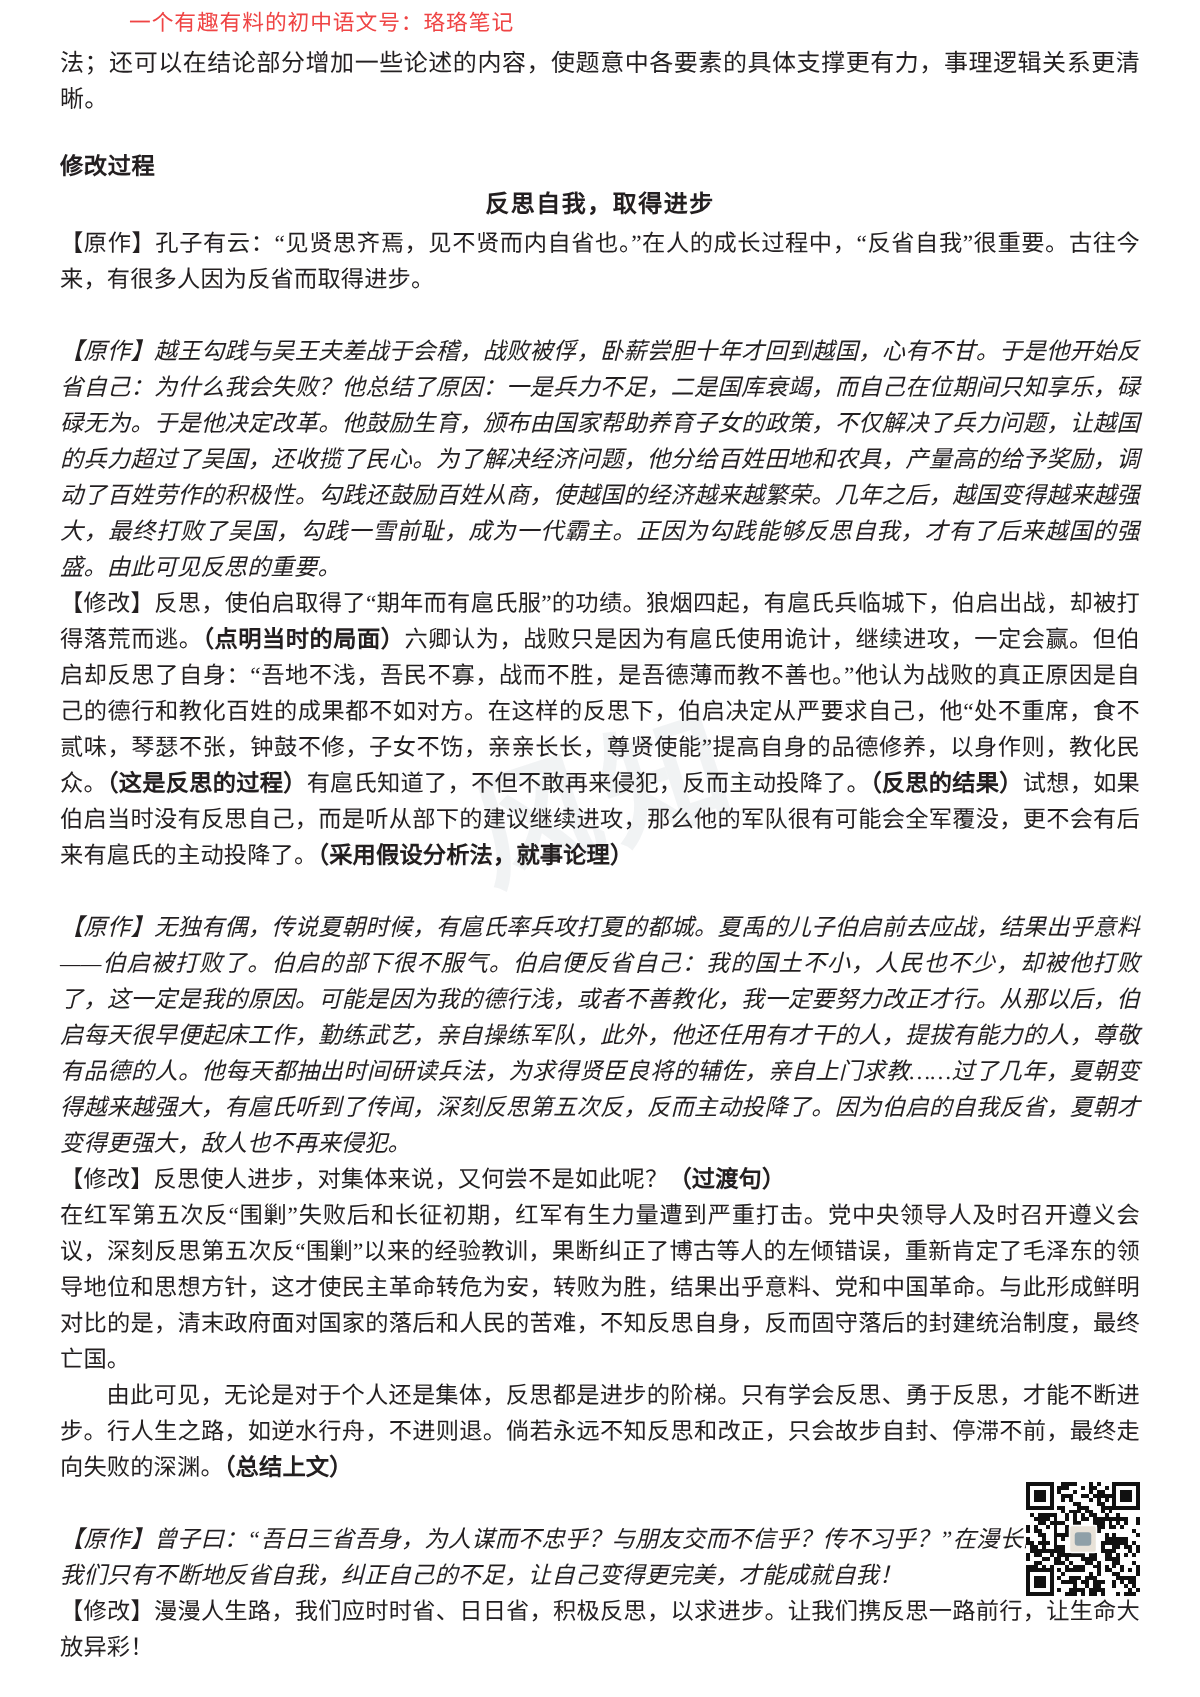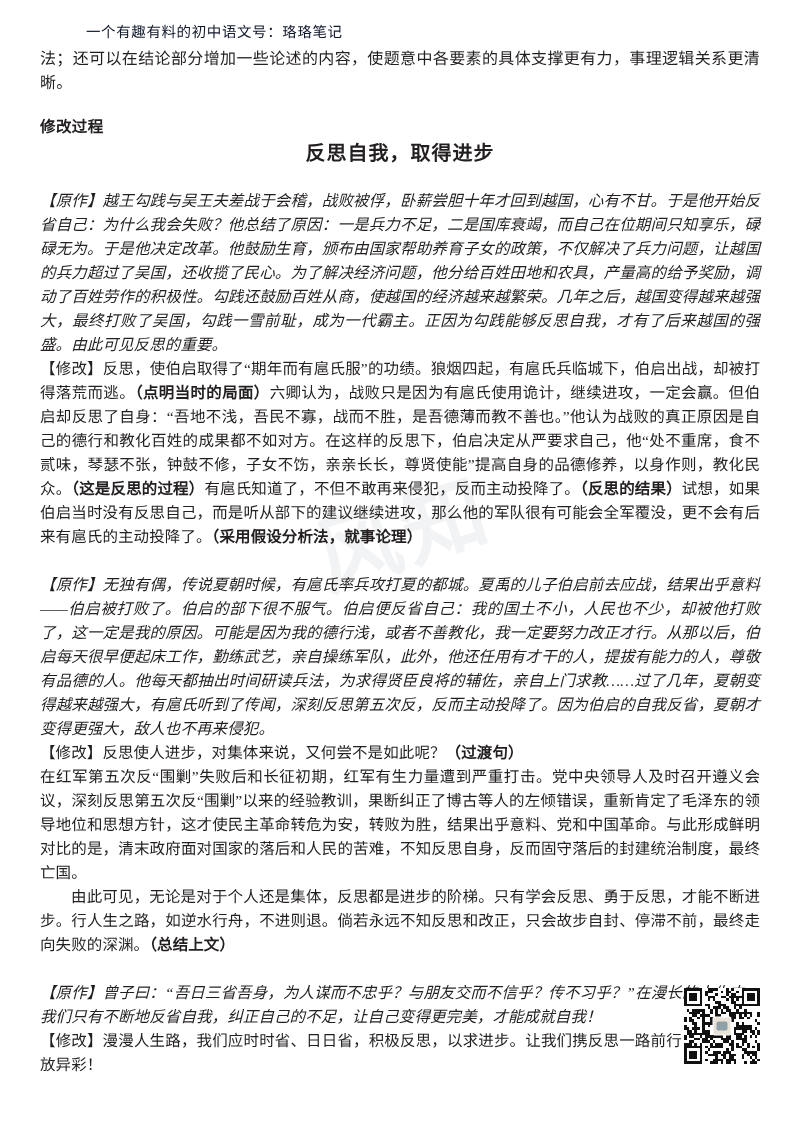--- a/index.html
+++ b/index.html
@@ -40,53 +40,53 @@
     color: #6b7a8a;
     letter-spacing: 6px;
     white-space: nowrap;
     line-height: 1.05;
   }
 
   .layer { position: relative; z-index: 1; }
 
   
   .doc-header {
-    padding-top: 22px;
+    padding-top: 6px;
     padding-left: 46px;
     font-size: 14.5px;
     line-height: 20px;
     letter-spacing: 0.6px;
-    color: #0f172a;
+    color: #ef4444;
   }
 
   
   .top-line {
     margin-top: 5px;
     font-size: 16px;
     line-height: 24px;
     letter-spacing: 0.15px;
     text-align: justify;
   }
 
   
   .section-heading {
-    font-family: Liberation Mono, monospace;
+    font-family: Liberation Sans, sans-serif;
     font-weight: 700;
     font-size: 15.5px;
     line-height: 22px;
     margin-top: 22px;
     margin-bottom: 0;
     letter-spacing: 0.4px;
   }
 
   
   .essay-title {
     font-family: "Liberation Sans", "DejaVu Sans", sans-serif;
     font-weight: 700;
-    font-size: 20px;
+    font-size: 16px;
     line-height: 24px;
     text-align: center;
     letter-spacing: 1px;
     margin: 2px 0 2px 0;
   }
 
   
   p.body {
     margin: 0;
     font-size: 15.5px;
@@ -144,20 +144,21 @@
   <div class="layer">
 
     <div class="doc-header">一个有趣有料的初中语文号：珞珞笔记</div>
 
     <div class="top-line">法；还可以在结论部分增加一些论述的内容，使题意中各要素的具体支撑更有力，事理逻辑关系更清晰。</div>
 
     <div class="section-heading">修改过程</div>
 
     <div class="essay-title">反思自我，取得进步</div>
 
+    <p class="body">【原作】孔子有云：“见贤思齐焉，见不贤而内自省也。”在人的成长过程中，“反省自我”很重要。古往今来，有很多人因为反省而取得进步。</p>
 
     <p class="body gap">【原作】越王勾践与吴王夫差战于会稽，战败被俘，卧薪尝胆十年才回到越国，心有不甘。于是他开始反省自己：为什么我会失败？他总结了原因：一是兵力不足，二是国库衰竭，而自己在位期间只知享乐，碌碌无为。于是他决定改革。他鼓励生育，颁布由国家帮助养育子女的政策，不仅解决了兵力问题，让越国的兵力超过了吴国，还收揽了民心。为了解决经济问题，他分给百姓田地和农具，产量高的给予奖励，调动了百姓劳作的积极性。勾践还鼓励百姓从商，使越国的经济越来越繁荣。几年之后，越国变得越来越强大，最终打败了吴国，勾践一雪前耻，成为一代霸主。正因为勾践能够反思自我，才有了后来越国的强盛。由此可见反思的重要。</p>
     <p class="body"><span>【修改】反思，使伯启取得了“期年而有扈氏服”的功绩。狼烟四起，有扈氏兵临城下，伯启出战，却被打得落荒而逃。</span><span class="anno">（点明当时的局面）</span><span>六卿认为，战败只是因为有扈氏使用诡计，继续进攻，一定会赢。但伯启却反思了自身：“吾地不浅，吾民不寡，战而不胜，是吾德薄而教不善也。”他认为战败的真正原因是自己的德行和教化百姓的成果都不如对方。在这样的反思下，伯启决定从严要求自己，他“处不重席，食不贰味，琴瑟不张，钟鼓不修，子女不饬，亲亲长长，尊贤使能”提高自身的品德修养，以身作则，教化民众。</span><span class="anno">（这是反思的过程）</span><span>有扈氏知道了，不但不敢再来侵犯，反而主动投降了。</span><span class="anno">（反思的结果）</span><span>试想，如果伯启当时没有反思自己，而是听从部下的建议继续进攻，那么他的军队很有可能会全军覆没，更不会有后来有扈氏的主动投降了。</span><span class="anno">（采用假设分析法，就事论理）</span></p>
 
     <p class="body gap">【原作】无独有偶，传说夏朝时候，有扈氏率兵攻打夏的都城。夏禹的儿子伯启前去应战，结果出乎意料——伯启被打败了。伯启的部下很不服气。伯启便反省自己：我的国土不小，人民也不少，却被他打败了，这一定是我的原因。可能是因为我的德行浅，或者不善教化，我一定要努力改正才行。从那以后，伯启每天很早便起床工作，勤练武艺，亲自操练军队，此外，他还任用有才干的人，提拔有能力的人，尊敬有品德的人。他每天都抽出时间研读兵法，为求得贤臣良将的辅佐，亲自上门求教……过了几年，夏朝变得越来越强大，有扈氏听到了传闻，深刻反思第五次反，反而主动投降了。因为伯启的自我反省，夏朝才变得更强大，敌人也不再来侵犯。</p>
     <p class="body"><span>【修改】反思使人进步，对集体来说，又何尝不是如此呢？</span><span class="anno">（过渡句）</span></p>
     <p class="body">在红军第五次反“围剿”失败后和长征初期，红军有生力量遭到严重打击。党中央领导人及时召开遵义会议，深刻反思第五次反“围剿”以来的经验教训，果断纠正了博古等人的左倾错误，重新肯定了毛泽东的领导地位和思想方针，这才使民主革命转危为安，转败为胜，结果出乎意料、党和中国革命。与此形成鲜明对比的是，清末政府面对国家的落后和人民的苦难，不知反思自身，反而固守落后的封建统治制度，最终亡国。</p>
     <p class="body indent"><span>由此可见，无论是对于个人还是集体，反思都是进步的阶梯。只有学会反思、勇于反思，才能不断进步。行人生之路，如逆水行舟，不进则退。倘若永远不知反思和改正，只会故步自封、停滞不前，最终走向失败的深渊。</span><span class="anno">（总结上文）</span></p>
 
     <p class="body gap">【原作】曾子曰：“吾日三省吾身，为人谋而不忠乎？与朋友交而不信乎？传不习乎？”在漫长的人生中，我们只有不断地反省自我，纠正自己的不足，让自己变得更完美，才能成就自我！</p>

